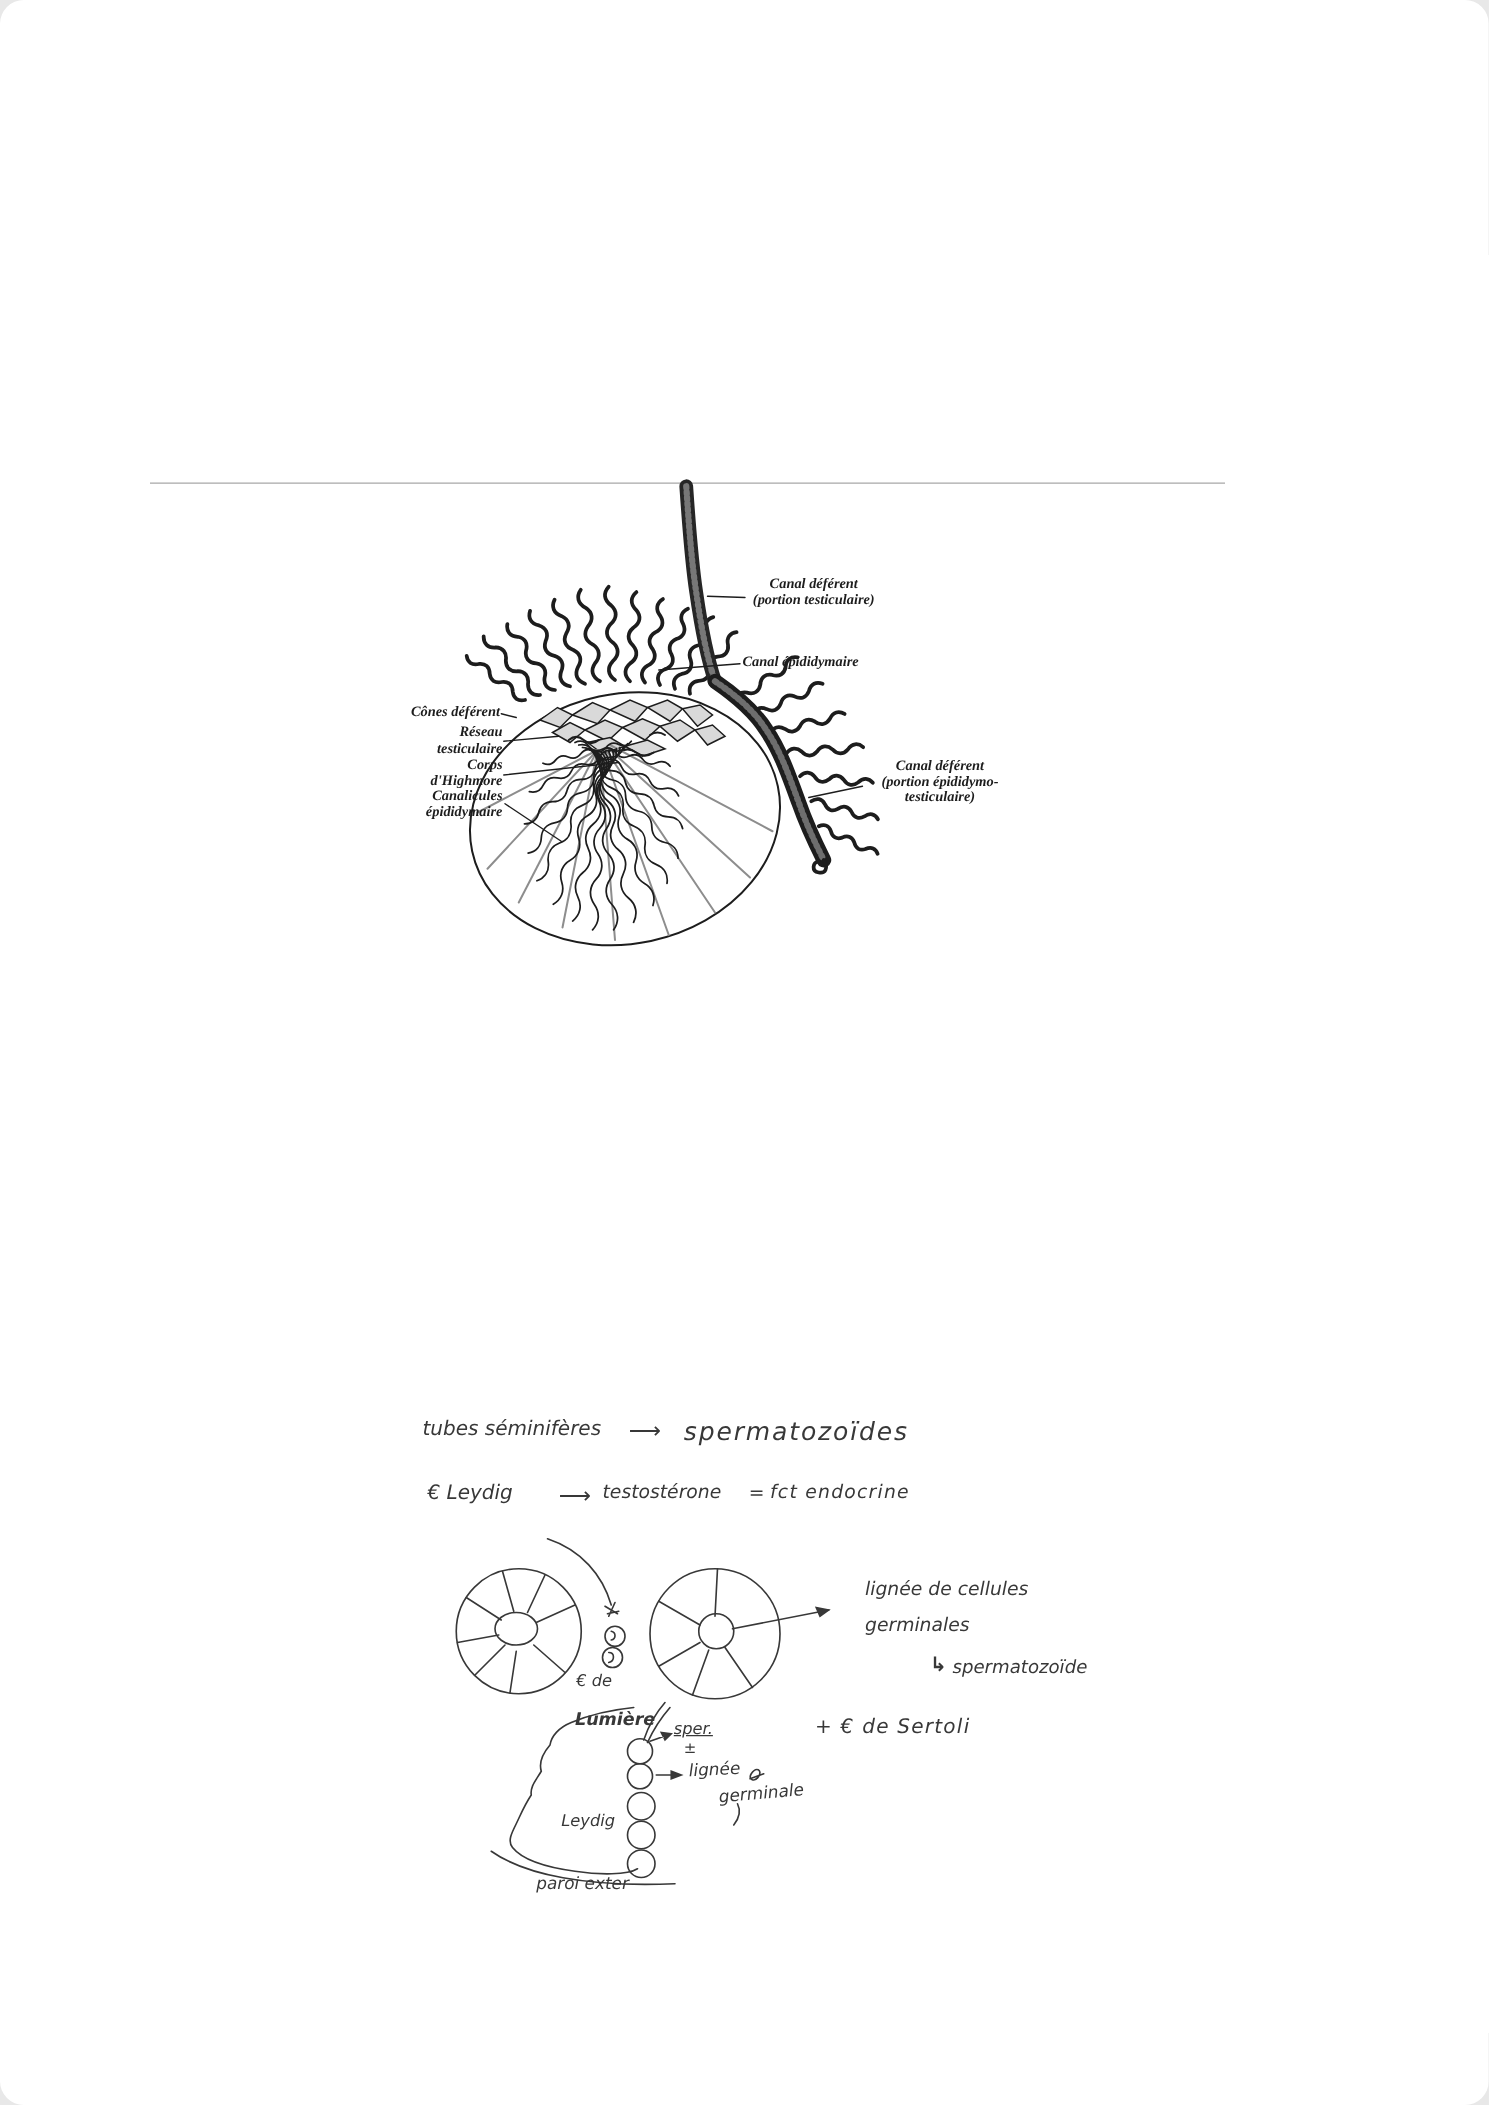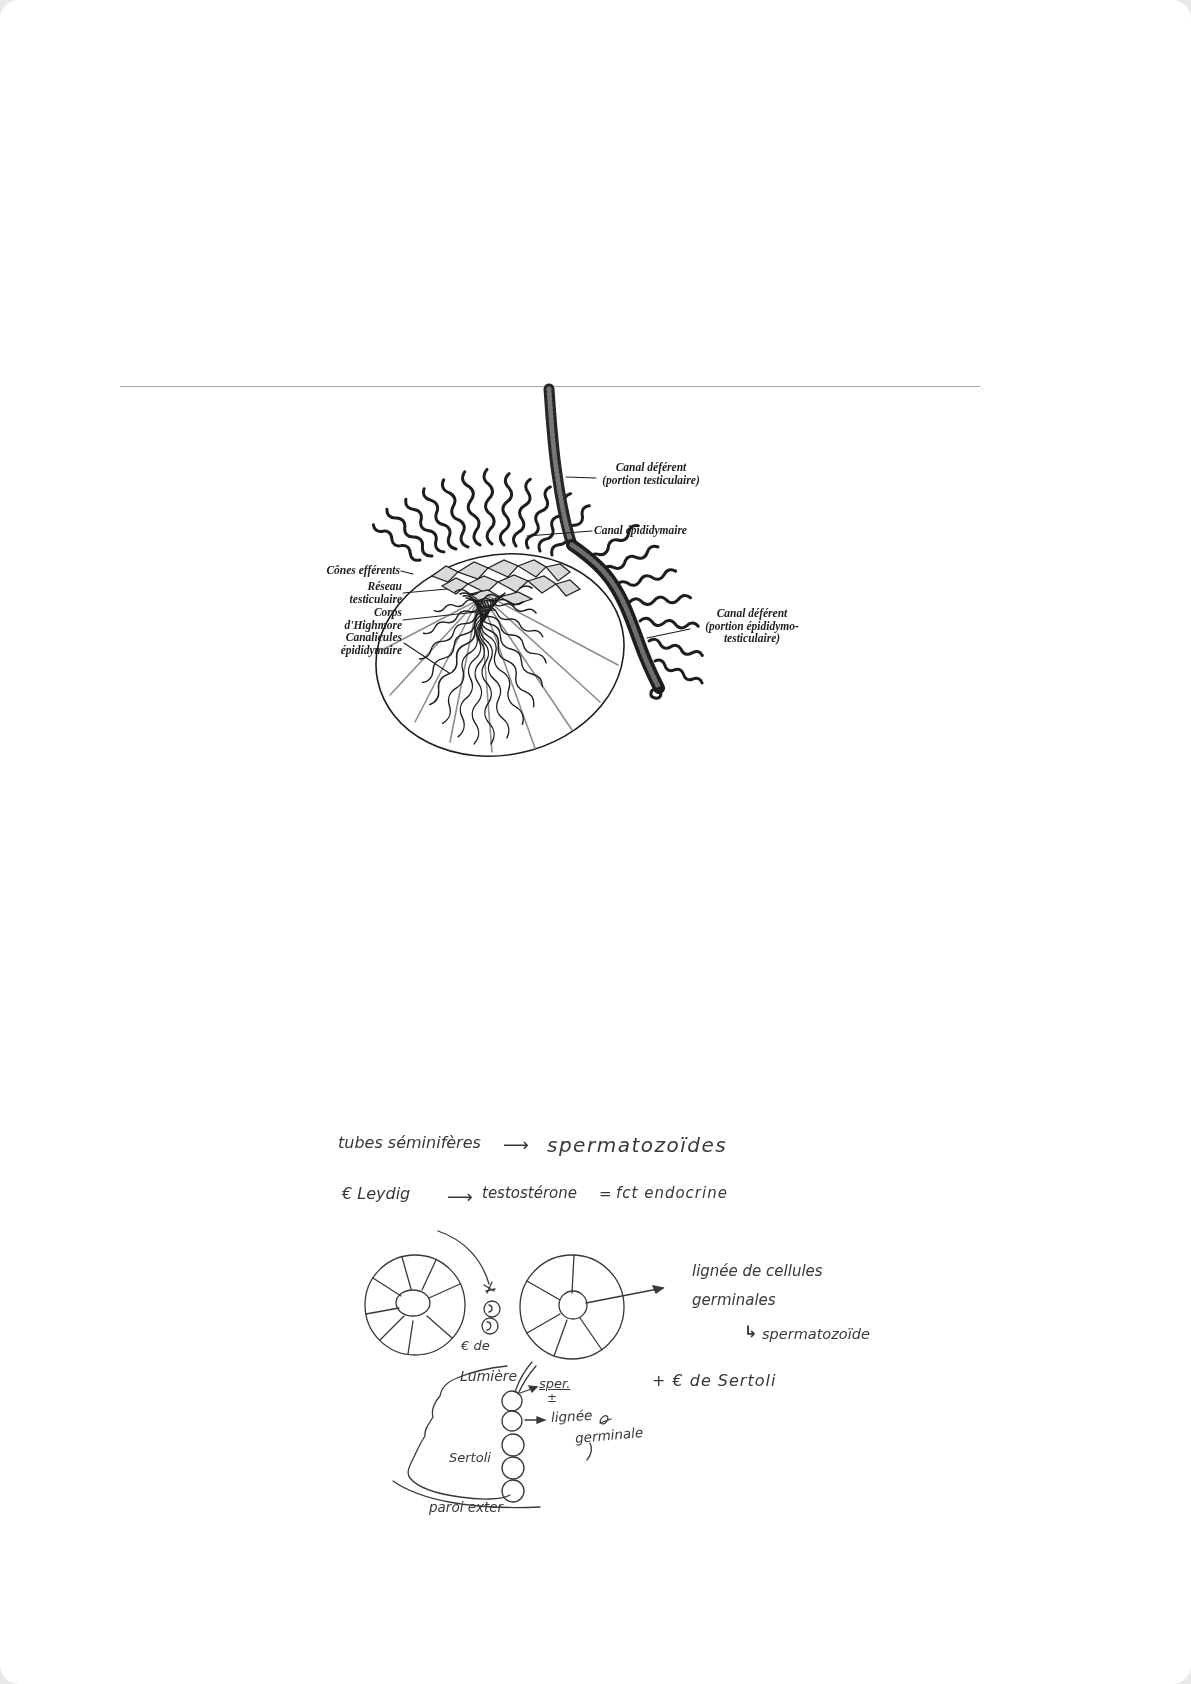--- a/index.html
+++ b/index.html
@@ -182,21 +182,21 @@
     </g>
   </svg>
 
   <div class="abs plabel c txt" style="left:598px;top:461px;width:106px;">
     <div>Canal déférent</div>
     <div>(portion testiculaire)</div>
   </div>
 
   <div class="abs plabel txt" style="left:594px;top:524px;">Canal épididymaire</div>
 
-  <div class="abs plabel r txt" style="left:310px;top:564px;width:90px;">Cônes efférents</div>
+  <div class="abs plabel r txt" style="left:310px;top:564px;width:90px;">Cônes déférent</div>
 
   <div class="abs plabel r txt" style="left:328px;top:580px;width:74px;">
     <div>Réseau</div>
     <div>testiculaire</div>
   </div>
 
   <div class="abs plabel r txt" style="left:328px;top:606px;width:74px;">
     <div>Corps</div>
     <div>d'Highmore</div>
   </div>
@@ -222,22 +222,22 @@
   <div class="abs hw txt" style="left:599px;top:1185px;font-size:15px;">=</div>
   <div class="abs hw txt" style="left:616px;top:1184px;font-size:15px;letter-spacing:1px;">fct endocrine</div>
 
   <div class="abs hw txt" style="left:692px;top:1262px;font-size:15px;">lignée de cellules</div>
   <div class="abs hw txt" style="left:692px;top:1291px;font-size:15px;">germinales</div>
   <div class="abs hw txt" style="left:744px;top:1322px;font-size:16px;font-weight:bold;">↳</div>
   <div class="abs hw txt" style="left:762px;top:1326px;font-size:14.5px;">spermatozoïde</div>
 
   <div class="abs hw txt" style="left:652px;top:1371px;font-size:16px;letter-spacing:1px;">+ € de Sertoli</div>
 
-  <div class="abs hw txt" style="left:460px;top:1368px;font-size:14px;">Lumière</div>
+  <div class="abs hw txt" style="left:460px;top:1368px;font-size:14px;font-weight:bold;">Lumière</div>
   <div class="abs hw txt" style="left:539px;top:1376px;font-size:13px;text-decoration:underline;">sper.</div>
   <div class="abs hw txt" style="left:547px;top:1391px;font-size:12px;">±</div>
   <div class="abs hw txt" style="left:461px;top:1338px;font-size:13px;">€ de</div>
-  <div class="abs hw txt" style="left:449px;top:1450px;font-size:13px;">Sertoli</div>
+  <div class="abs hw txt" style="left:449px;top:1450px;font-size:13px;">Leydig</div>
   <div class="abs hw txt" style="left:551px;top:1408px;font-size:13.5px;transform:rotate(-3deg);">lignée</div>
   <div class="abs hw txt" style="left:575px;top:1427px;font-size:13.5px;transform:rotate(-5deg);">germinale</div>
   <div class="abs hw txt" style="left:429px;top:1499px;font-size:13.5px;">paroi exter</div>
 
 </div>
 
 </body></html>

